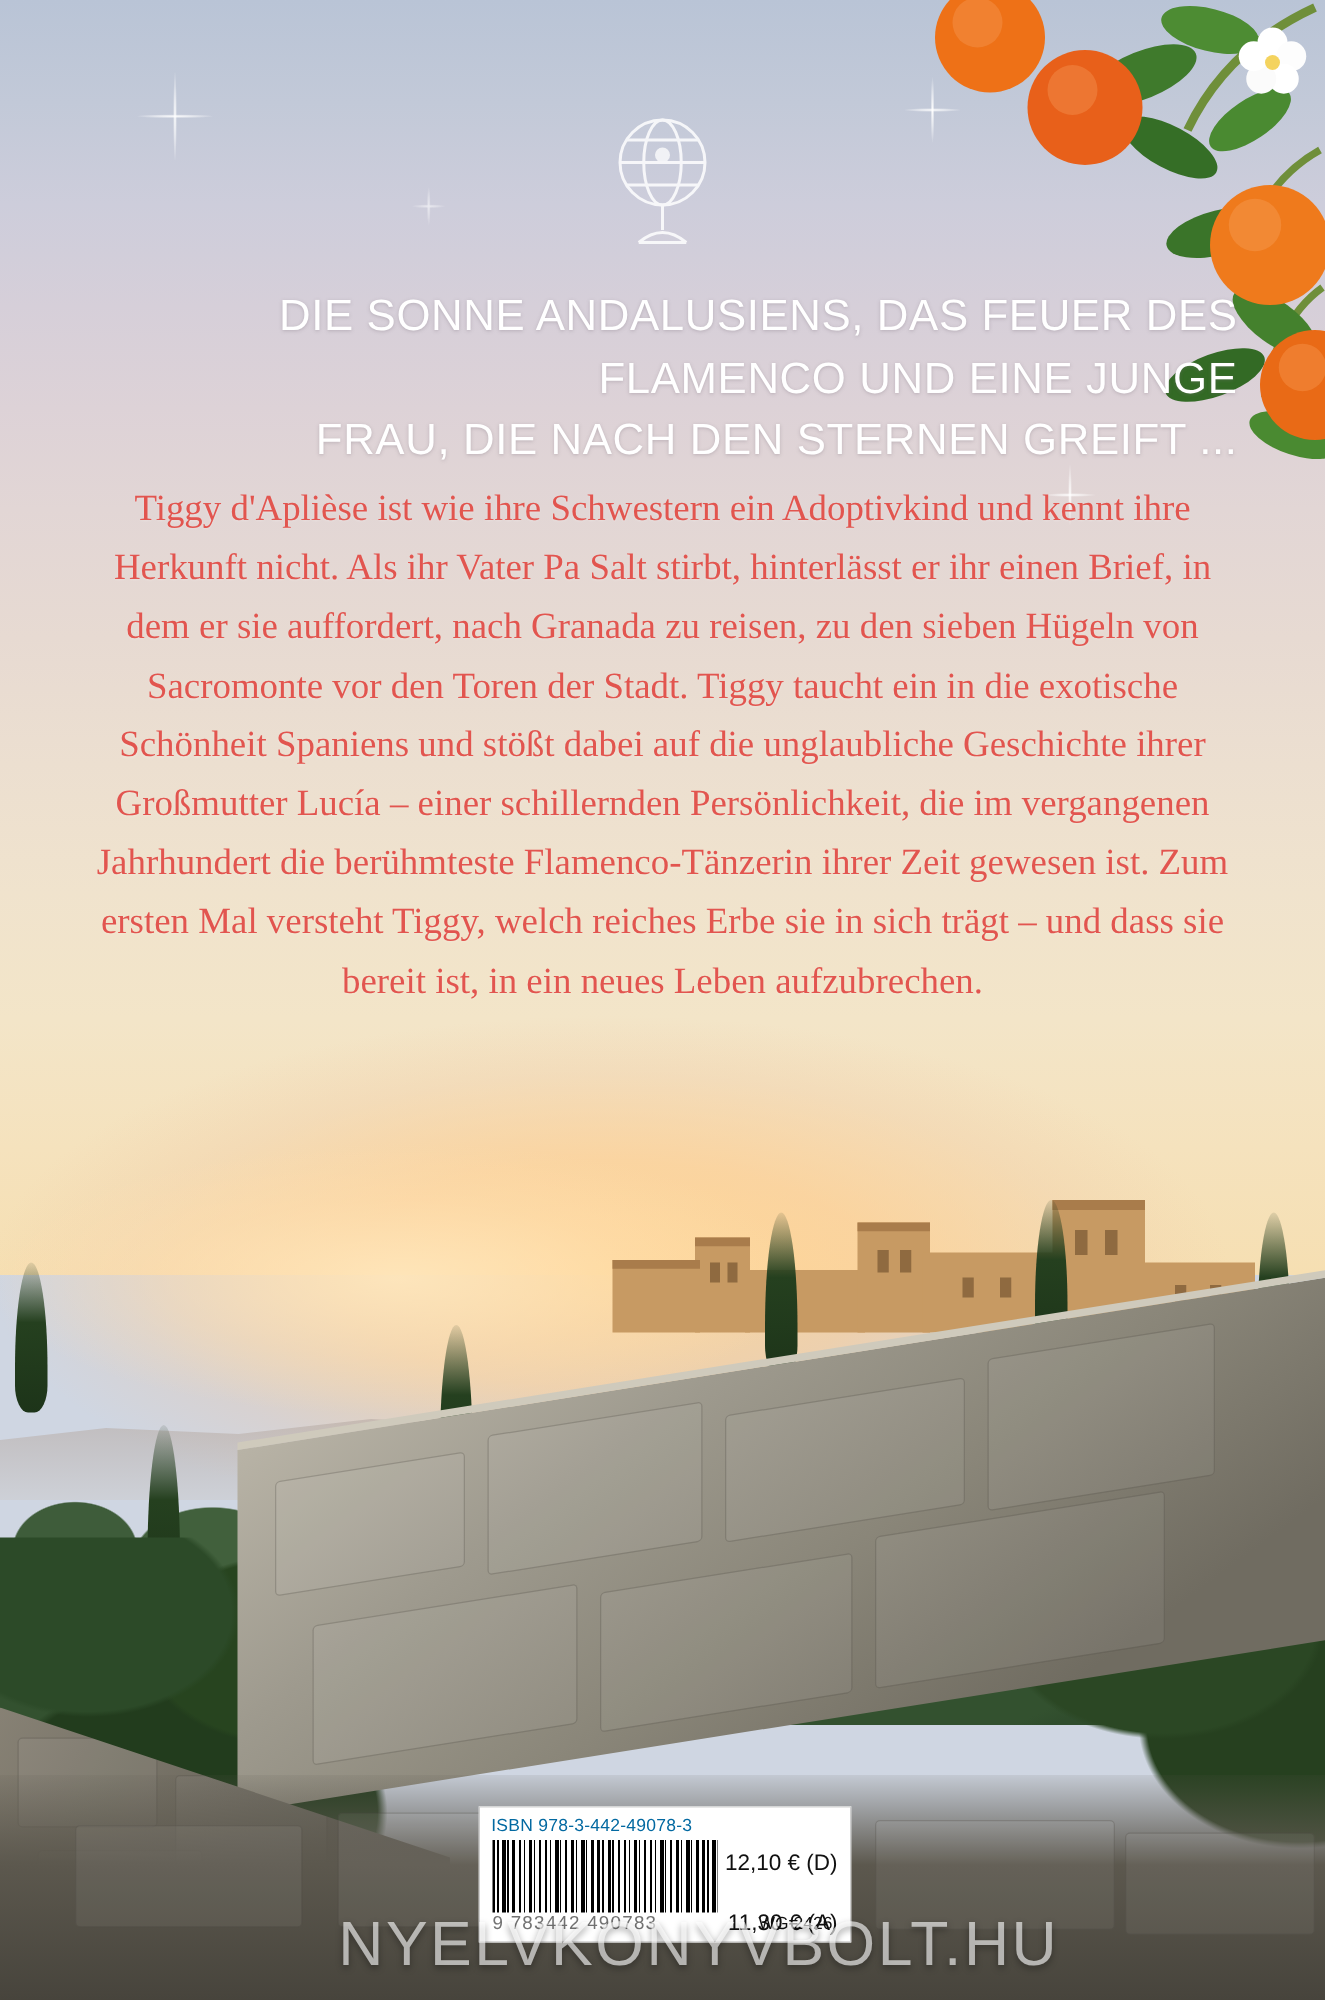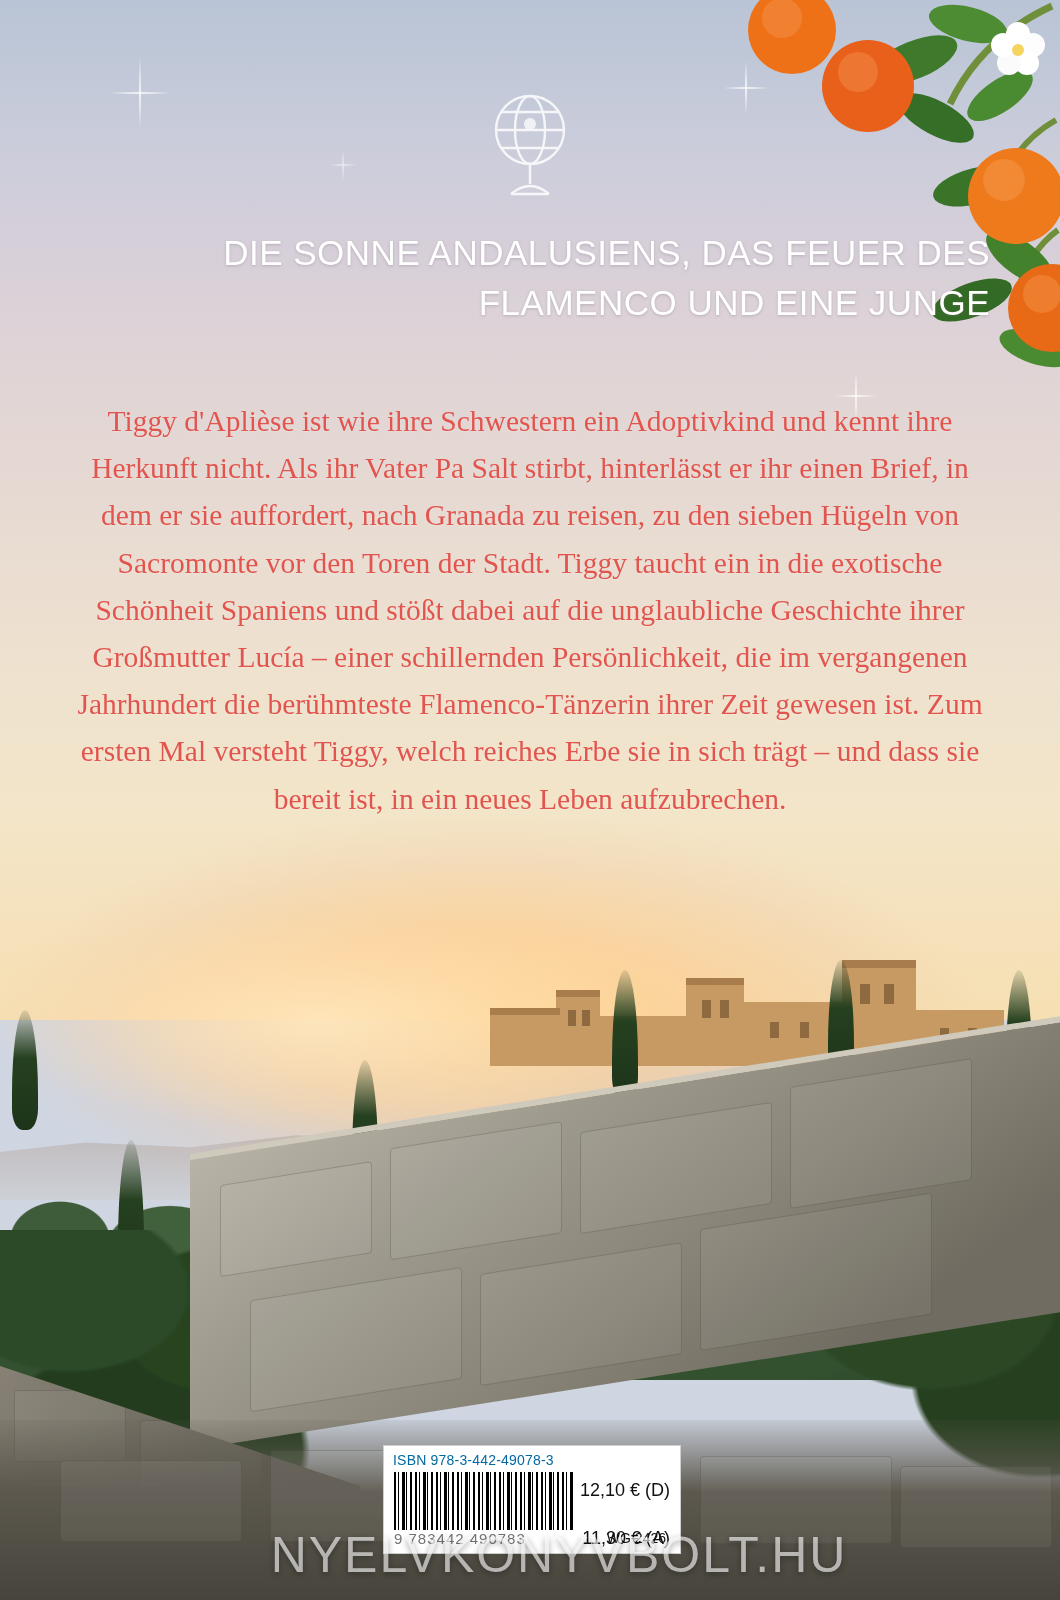--- a/index.html
+++ b/index.html
@@ -105,21 +105,21 @@
     line-height: 1.42;
     letter-spacing: 0.5px;
     color: #ffffff;
     text-shadow: 0 1px 3px rgba(120,110,120,0.35);
   }
   .tagline span { display: block; }
 
   .blurb {
     position: absolute;
     left: 72px;
-    top: 398px;
+    top: 384px;
     width: 916px;
     text-align: center;
     font-size: 29.5px;
     line-height: 1.60;
     color: #e2554f;
     text-shadow: 0 1px 2px rgba(255,255,255,0.25);
   }
 
   .credits {
     position: absolute;
@@ -341,20 +341,21 @@
       <path d="M55 78 v20"></path>
       <path d="M36 108 q19 -16 38 0"></path>
       <path d="M36 108 h38"></path>
       <circle cx="55" cy="38" r="6" fill="#ffffff" stroke="none" opacity="0.9"></circle>
     </g>
   </svg>
 
   <div class="tagline">
     <span>DIE SONNE ANDALUSIENS, DAS FEUER DES</span>
     <span>FLAMENCO UND EINE JUNGE</span>
+    <span>FRAU, DIE NACH DEN STERNEN GREIFT ...</span>
   </div>
 
   <div class="blurb">Tiggy d'Aplièse ist wie ihre Schwestern ein Adoptivkind und kennt ihre Herkunft nicht. Als ihr Vater Pa Salt stirbt, hinterlässt er ihr einen Brief, in dem er sie auffordert, nach Granada zu reisen, zu den sieben Hügeln von Sacromonte vor den Toren der Stadt. Tiggy taucht ein in die exotische Schönheit Spaniens und stößt dabei auf die unglaubliche Geschichte ihrer Großmutter Lucía – einer schillernden Persönlichkeit, die im vergangenen Jahrhundert die berühmteste Flamenco-Tänzerin ihrer Zeit gewesen ist. Zum ersten Mal versteht Tiggy, welch reiches Erbe sie in sich trägt – und dass sie bereit ist, in ein neues Leben aufzubrechen.</div>
 
   <div class="landscape">
     <div class="hills-far"></div>
 
     <svg class="alhambra" viewBox="0 0 560 170">
       <g fill="#c79a63">
         <rect x="20" y="78" width="70" height="58"></rect>

